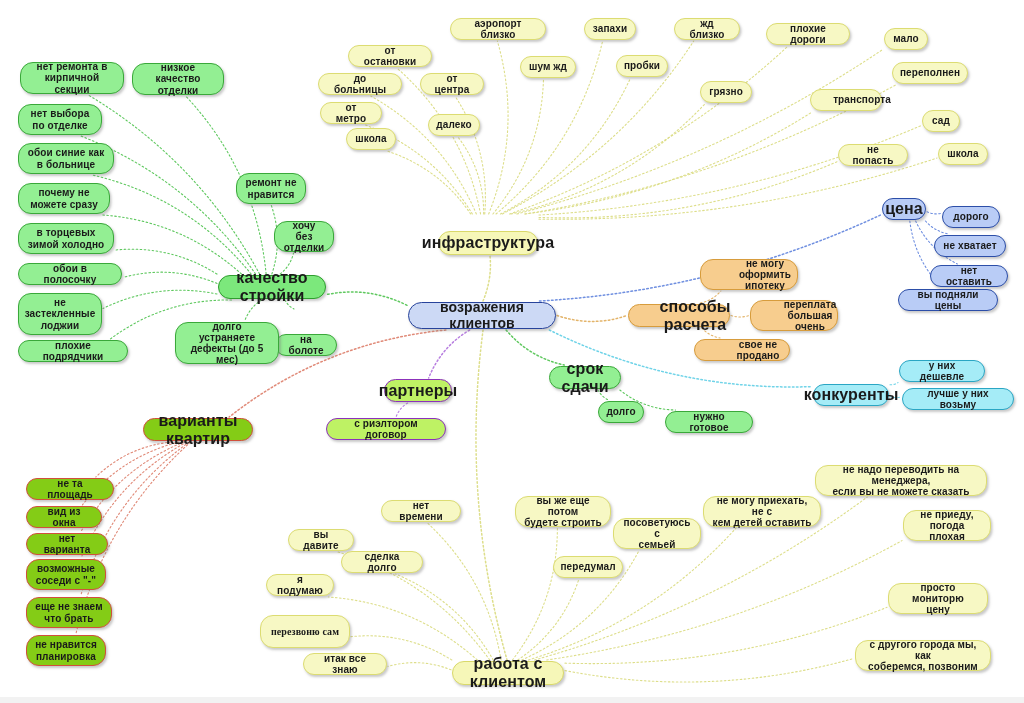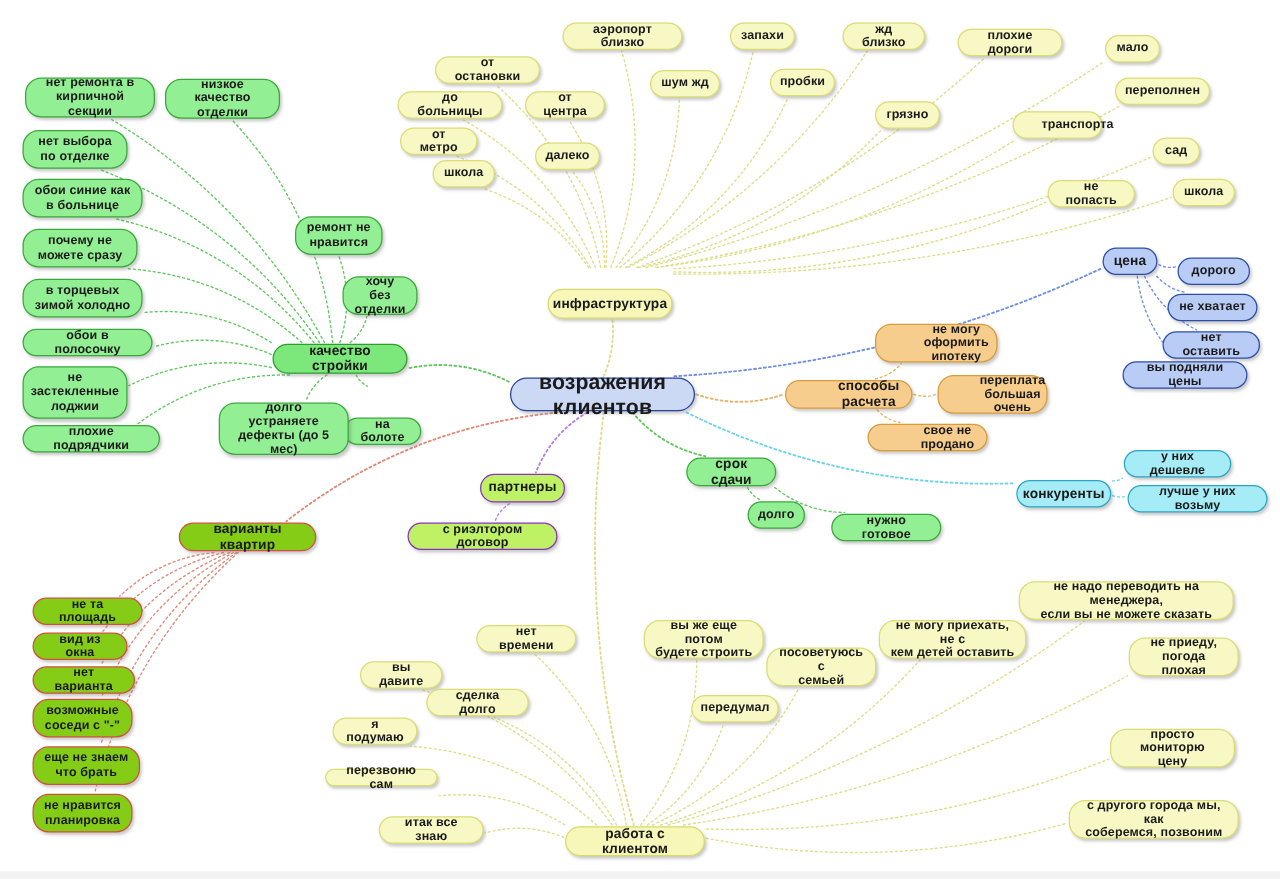--- a/index.html
+++ b/index.html
@@ -7,22 +7,22 @@
        font-family:"Liberation Sans","DejaVu Sans",sans-serif;}
   #canvas{position:relative;width:1024px;height:703px;background:#fff;}
   #edges{position:absolute;left:0;top:0;width:1024px;height:703px;}
   .node{position:absolute;box-sizing:border-box;
         display:flex;align-items:center;justify-content:center;
         text-align:center;border-radius:13px;border-width:1.6px;border-style:solid;
         font-weight:bold;color:#1a1a1a;letter-spacing:.1px;
         padding:2px 8px;line-height:1.12;
         box-shadow:1.5px 2px 2.5px rgba(120,120,120,.40);}
   .n-sm{font-size:10px;}
-  .n-md{font-size:11px;}
-  .n-xl{font-size:17px;border-radius:15px;text-align:center;}
+  .n-md{font-size:16px;}
+  .n-xl{font-size:14px;border-radius:15px;text-align:center;}
 
   
   .c-root   {background:#ccd9f5;border-color:#27439b;}
   .c-green  {background:#7ce87c;border-color:#2f9e2f;}
   .c-greenl {background:#93ef93;border-color:#3aa83a;}
   .c-yellow {background:#f6f7b8;border-color:#d9d96a;}
   .c-yellow2{background:#f7f8c4;border-color:#dcdc72;}
   .c-blue   {background:#b9ccf6;border-color:#2c4ea8;}
   .c-orange {background:#f7cd8e;border-color:#d79c3c;padding-left:40px;}
   .c-cyan   {background:#a5ecf7;border-color:#2aa6c4;}
@@ -166,21 +166,21 @@
       <div class="node n-sm c-red" style="left: 26px; top: 506px; width: 76px; height: 22px;">вид из окна</div>
       <div class="node n-sm c-red" style="left: 26px; top: 533px; width: 82px; height: 22px;">нет варианта</div>
       <div class="node n-sm c-red" style="left: 26px; top: 559px; width: 80px; height: 31px;">возможные<br>соседи с "-"</div>
       <div class="node n-sm c-red" style="left: 26px; top: 597px; width: 86px; height: 31px;">еще не знаем<br>что брать</div>
       <div class="node n-sm c-red" style="left: 26px; top: 635px; width: 80px; height: 31px;">не нравится<br>планировка</div>
       <div class="node n-md c-yellow" style="left: 452px; top: 661px; width: 112px; height: 24px;">работа с клиентом</div>
       <div class="node n-sm c-yellow2" style="left: 381px; top: 500px; width: 80px; height: 22px;">нет времени</div>
       <div class="node n-sm c-yellow2" style="left: 288px; top: 529px; width: 66px; height: 22px;">вы давите</div>
       <div class="node n-sm c-yellow2" style="left: 341px; top: 551px; width: 82px; height: 22px;">сделка долго</div>
       <div class="node n-sm c-yellow2" style="left: 266px; top: 574px; width: 68px; height: 22px;">я подумаю</div>
-      <div class="node n-sm c-yellow2" style="left: 260px; top: 615px; width: 90px; height: 14px;">перезвоню сам</div>
+      <div class="node n-sm c-yellow2" style="left: 260px; top: 615px; width: 90px; height: 33px; font-family: Liberation Serif, serif;">перезвоню сам</div>
       <div class="node n-sm c-yellow2" style="left: 303px; top: 653px; width: 84px; height: 22px;">итак все знаю</div>
       <div class="node n-sm c-yellow2" style="left: 515px; top: 496px; width: 96px; height: 31px;">вы же еще потом<br>будете строить</div>
       <div class="node n-sm c-yellow2" style="left: 553px; top: 556px; width: 70px; height: 22px;">передумал</div>
       <div class="node n-sm c-yellow2" style="left: 613px; top: 518px; width: 88px; height: 31px;">посоветуюсь с<br>семьей</div>
       <div class="node n-sm c-yellow2" style="left: 703px; top: 496px; width: 118px; height: 31px;">не могу приехать, не с<br>кем детей оставить</div>
       <div class="node n-sm c-yellow2" style="left: 815px; top: 465px; width: 172px; height: 31px;">не надо переводить на менеджера,<br>если вы не можете сказать</div>
       <div class="node n-sm c-yellow2" style="left: 903px; top: 510px; width: 88px; height: 31px;">не приеду,<br>погода плохая</div>
       <div class="node n-sm c-yellow2" style="left: 888px; top: 583px; width: 100px; height: 31px;">просто мониторю<br>цену</div>
       <div class="node n-sm c-yellow2" style="left: 855px; top: 640px; width: 136px; height: 31px;">с другого города мы, как<br>соберемся, позвоним</div>
       <div class="node n-xl c-root" style="left: 408px; top: 302px; width: 148px; height: 27px;">возражения клиентов</div>

